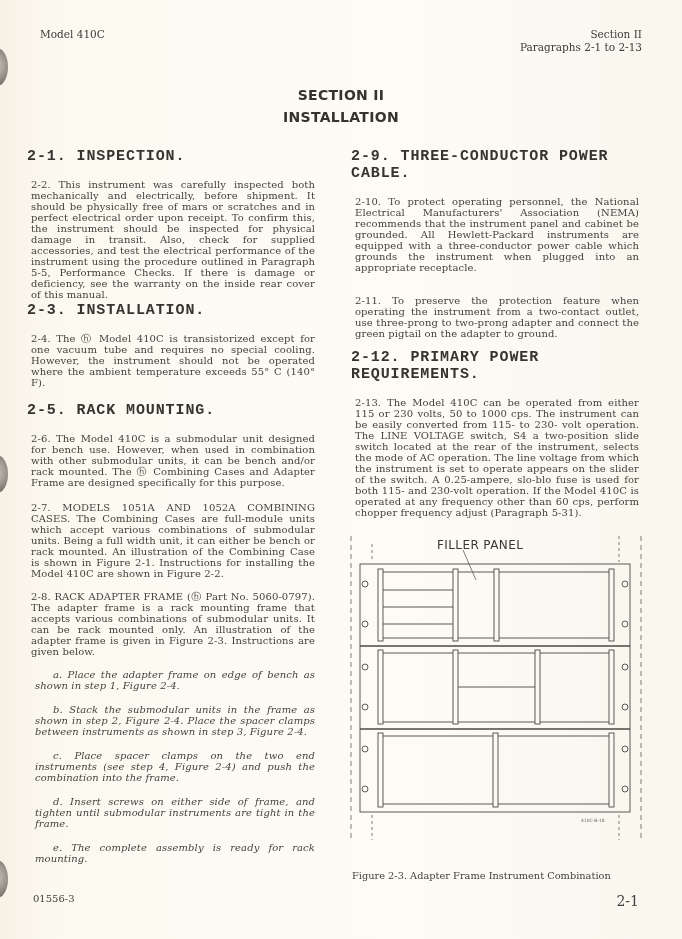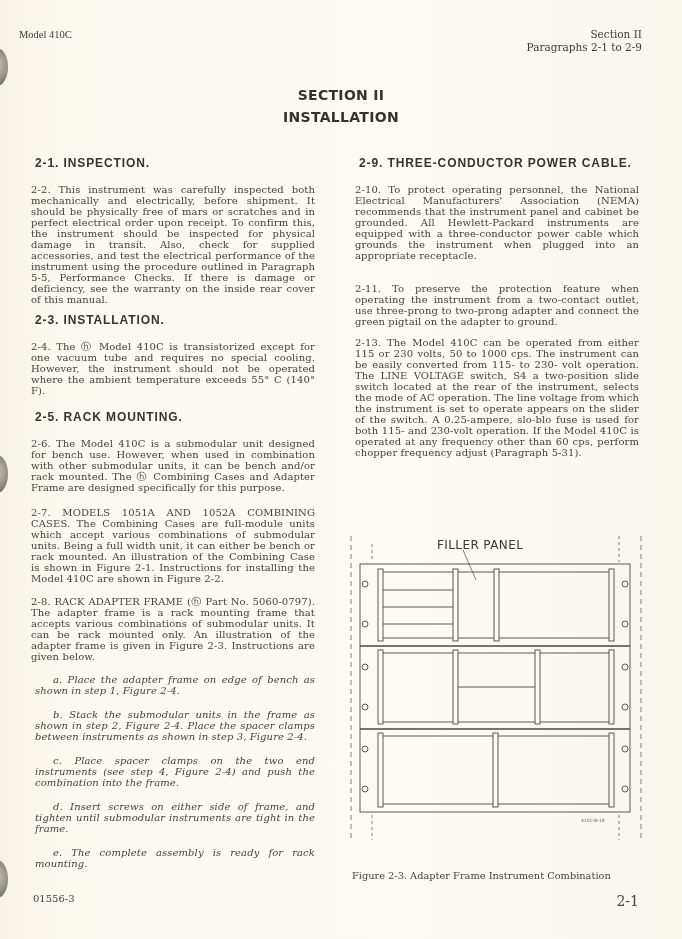--- a/index.html
+++ b/index.html
@@ -6,31 +6,31 @@
   body {
     width: 682px; height: 939px; overflow: hidden; position: relative;
     background: #fbf8ef;
     color: #3b3935;
     font-family: "DejaVu Serif", serif;
   }
   .page { position: absolute; inset: 0; background: linear-gradient(90deg, #f7f2e6 0%, #fcf9f1 8%, #fdfbf4 60%, #f9f6ee 100%); }
   .punch { position: absolute; left: -14px; width: 22px; height: 38px; border-radius: 50%;
     background: radial-gradient(circle at 30% 45%, #d9d2c4 0%, #9a958c 55%, #5d5a55 100%); }
   .hdr { position: absolute; font-size: 10.5px; line-height: 13px; color: #3d3b37; }
-  .hdr-left { left: 19px; top: 28px; font-family: Liberation Serif, serif; }
+  .hdr-left { left: 40px; top: 28px; }
   .hdr-right { right: 40px; top: 28px; text-align: right; }
   .title { position: absolute; left: 0; width: 682px; text-align: center;
     font-family: "DejaVu Sans", sans-serif; font-weight: bold; font-size: 14px; color: #35332f; letter-spacing: 0.3px; }
   .title1 { top: 87px; }
   .title2 { top: 109px; }
   .col { position: absolute; width: 292px; }
   .col-left { left: 27px; top: 148px; }
   .col-right { left: 351px; top: 148px; }
-  .h { font-family: Liberation Sans, sans-serif; font-weight: bold; font-size: 12px; letter-spacing: 0.9px;
-    color: #36342f; margin: 8px; }
+  .h { font-family: Liberation Mono, monospace; font-weight: bold; font-size: 15px; letter-spacing: 0.9px;
+    color: #36342f; margin: 0; }
   .p { font-size: 10px; line-height: 11px; text-align: justify; margin: 4px; color: #45423d; letter-spacing: 0.1px; }
   .step { text-indent: 18px; font-style: italic; }
   .footer-left { position: absolute; left: 33px; top: 893px; font-size: 10px; color: #45423d; }
   .footer-right { position: absolute; right: 43px; top: 893px; font-size: 14px; color: #45423d; }
   .caption { position: absolute; left: 352px; top: 870px; font-size: 9.8px; color: #45423d; text-align: right; }
   .figure { position: absolute; left: 345px; top: 532px; width: 310px; height: 320px; }
   .fig-label { position: absolute; left: 437px; top: 538px; font-family: "DejaVu Sans", sans-serif; font-size: 12px; color: #3a3834; letter-spacing: 0.4px; }
   .fig-code { position: absolute; left: 581px; top: 818px; font-family: "DejaVu Sans", sans-serif; font-size: 4.5px; color: #6a665f; }
 </style>
 </head>
@@ -38,21 +38,21 @@
 
 <div class="page"></div>
 
 <div class="punch" style="top:48px"></div>
 <div class="punch" style="top:455px"></div>
 <div class="punch" style="top:860px"></div>
 
 <div class="hdr hdr-left">Model 410C</div>
 <div class="hdr hdr-right">
   <div>Section II</div>
-  <div>Paragraphs 2-1 to 2-9</div>
+  <div>Paragraphs 2-1 to 2-13</div>
 </div>
 
 <div class="title title1">SECTION II</div>
 <div class="title title2">INSTALLATION</div>
 
 <div class="col col-left">
   <p class="h" style="margin-bottom:14px">2-1.  INSPECTION.</p>
   <p class="p" style="margin-bottom:2px">2-2.  This instrument was carefully inspected both mechanically and electrically, before shipment. It should be physically free of mars or scratches and in perfect electrical order upon receipt. To confirm this, the instrument should be inspected for physical damage in transit. Also, check for supplied accessories, and test the electrical performance of the instrument using the procedure outlined in Paragraph 5-5, Performance Checks. If there is damage or deficiency, see the warranty on the inside rear cover of this manual.</p>
   <p class="h" style="margin-bottom:14px">2-3.  INSTALLATION.</p>
   <p class="p" style="margin-bottom:14px">2-4.  The ⓗ Model 410C is transistorized except for one vacuum tube and requires no special cooling. However, the instrument should not be operated where the ambient temperature exceeds 55° C (140° F).</p>
@@ -64,20 +64,21 @@
   <p class="p step" style="margin-bottom:13px; padding-left:4px">b.  Stack the submodular units in the frame as shown in step 2, Figure 2-4. Place the spacer clamps between instruments as shown in step 3, Figure 2-4.</p>
   <p class="p step" style="margin-bottom:13px; padding-left:4px">c.  Place spacer clamps on the two end instruments (see step 4, Figure 2-4) and push the combination into the frame.</p>
   <p class="p step" style="margin-bottom:13px; padding-left:4px">d.  Insert screws on either side of frame, and tighten until submodular instruments are tight in the frame.</p>
   <p class="p step" style="padding-left:4px">e.  The complete assembly is ready for rack mounting.</p>
 </div>
 
 <div class="col col-right">
   <p class="h" style="margin-bottom:14px">2-9.  THREE-CONDUCTOR POWER CABLE.</p>
   <p class="p" style="margin-bottom:22px">2-10.  To protect operating personnel, the National Electrical Manufacturers' Association (NEMA) recommends that the instrument panel and cabinet be grounded. All Hewlett-Packard instruments are equipped with a three-conductor power cable which grounds the instrument when plugged into an appropriate receptacle.</p>
   <p class="p" style="margin-bottom:10px">2-11.  To preserve the protection feature when operating the instrument from a two-contact outlet, use three-prong to two-prong adapter and connect the green pigtail on the adapter to ground.</p>
+  <p class="h" style="margin-bottom:14px">2-12.  PRIMARY POWER REQUIREMENTS.</p>
   <p class="p">2-13.  The Model 410C can be operated from either 115 or 230 volts, 50 to 1000 cps. The instrument can be easily converted from 115- to 230- volt operation. The LINE VOLTAGE switch, S4 a two-position slide switch located at the rear of the instrument, selects the mode of AC operation. The line voltage from which the instrument is set to operate appears on the slider of the switch. A 0.25-ampere, slo-blo fuse is used for both 115- and 230-volt operation. If the Model 410C is operated at any frequency other than 60 cps, perform chopper frequency adjust (Paragraph 5-31).</p>
 </div>
 
 <svg class="figure" viewBox="0 0 310 320" xmlns="http://www.w3.org/2000/svg">
   <g fill="none" stroke="#4a4842" stroke-width="0.9">
 
     <line x1="6" y1="4" x2="6" y2="308" stroke-dasharray="5,4" stroke-width="0.7"></line>
     <line x1="27" y1="12" x2="27" y2="30" stroke-dasharray="3,3" stroke-width="0.7"></line>
     <line x1="27" y1="283" x2="27" y2="308" stroke-dasharray="3,3" stroke-width="0.7"></line>
     <line x1="274" y1="4" x2="274" y2="30" stroke-dasharray="3,3" stroke-width="0.7"></line>

